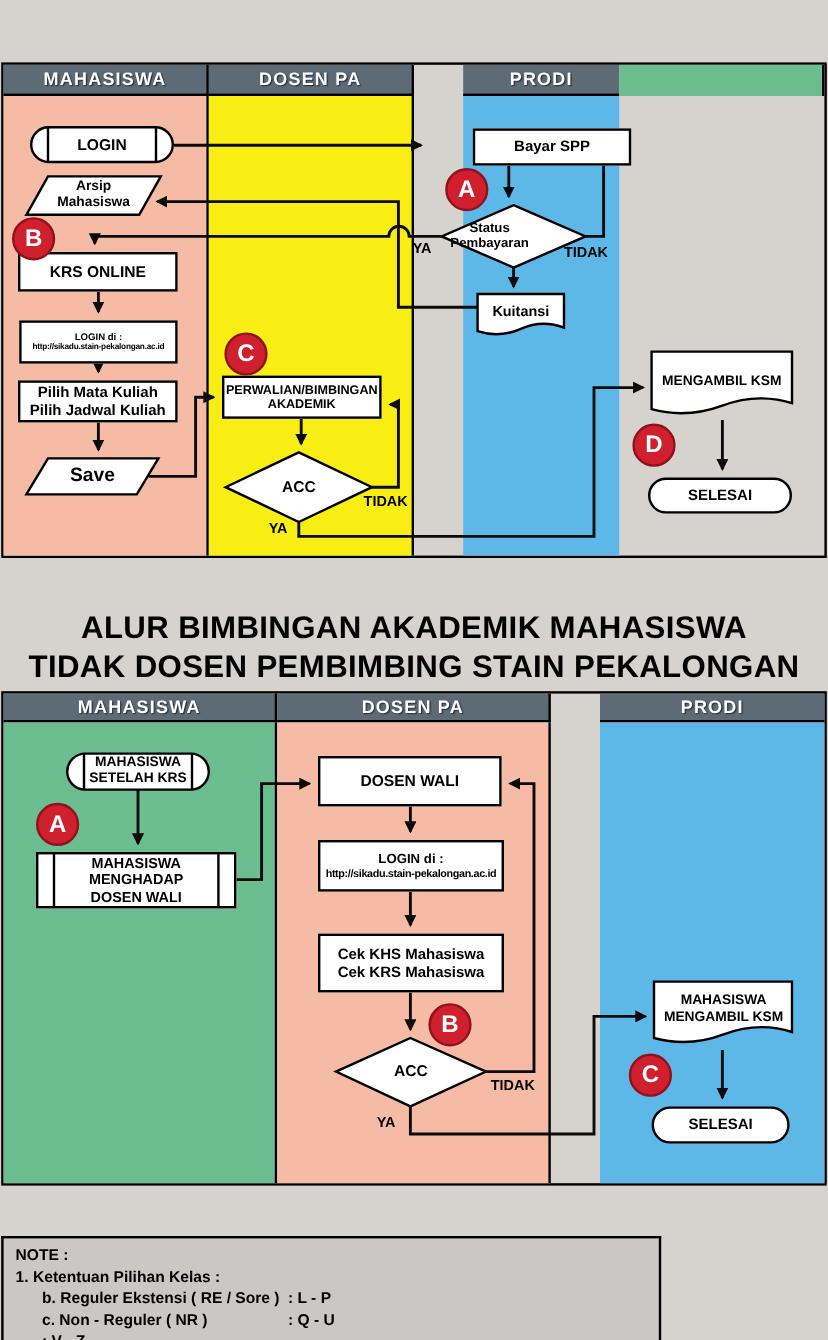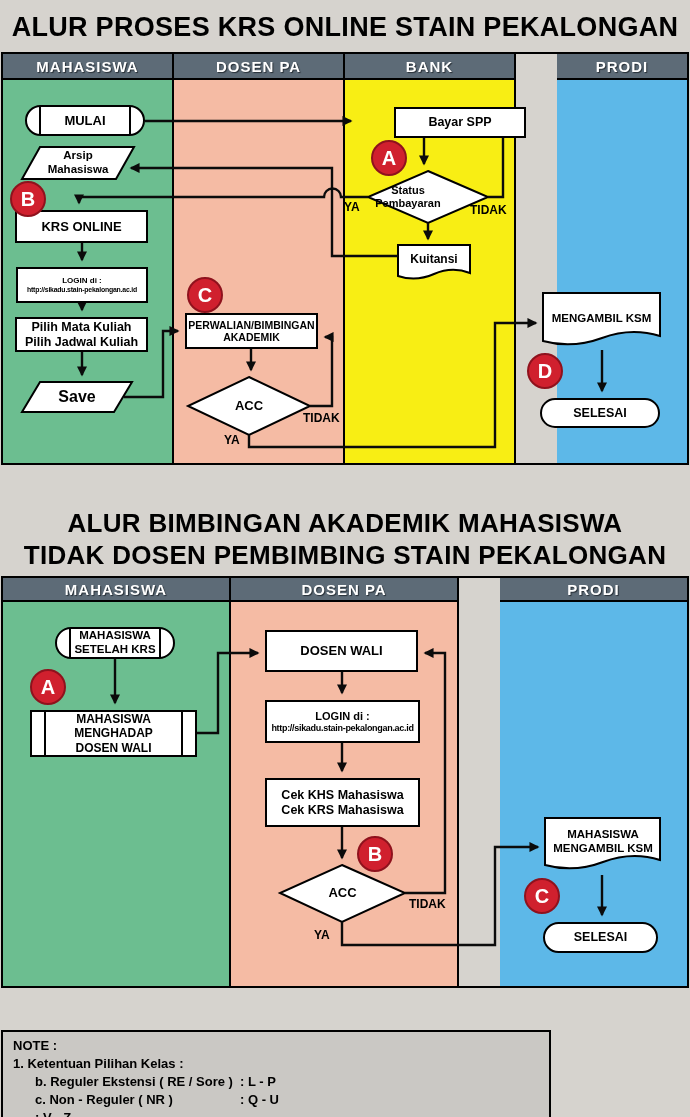--- a/index.html
+++ b/index.html
@@ -31,26 +31,24 @@
   #note .row{display:flex;padding-left:22px;line-height:18px;}
   #note .row .cl{width:205px;}
   #note div{line-height:18px;}
   .url{color:#1565c0;text-shadow:1px 1px 0 #0d2b4e;}
 </style>
 </head>
 <body>
 
 <div id="root">
 
-  <div class="abs title" style="top:12px;">ALUR PROSES KRS ONLINE STAIN PEKALONGAN</div>
 
   <div class="chart" style="top:52px;height:409px;grid-template-columns:1fr 1fr 1fr 1fr;grid-template-rows:26px 1fr;">
     <div class="hd lane">MAHASISWA</div>
     <div class="hd lane">DOSEN PA</div>
-    <div class="hd lane">BANK</div>
     <div class="hd nr">PRODI</div>
     <div class="lane" style="background:#6cbe90;"></div>
     <div class="lane" style="background:#f5bba4;"></div>
     <div class="lane" style="background:#f8ee14;"></div>
     <div class="nr" style="background:#5db8e8;"></div>
   </div>
 
   <div class="abs title" style="top:508px;font-size:26px;">ALUR BIMBINGAN AKADEMIK MAHASISWA</div>
   <div class="abs title" style="top:540px;font-size:26px;">TIDAK DOSEN PEMBIMBING STAIN PEKALONGAN</div>
 
@@ -106,21 +104,21 @@
       <path d="M342,827 V858" marker-end="url(#arr)"></path>
       <path d="M405,893 H445 V653 H425" marker-end="url(#arr)"></path>
       <path d="M342,922 V945 H495 V847 H538" marker-end="url(#arr)"></path>
       <path d="M602,875 V915" marker-end="url(#arr)"></path>
     </g>
   </svg>
 
   <div class="box pill" style="left:25px;top:105px;width:116px;height:27px;font-size:13px;">
     <span class="cap" style="left:12px;"></span>
     <span class="cap" style="right:12px;"></span>
-    <span>MULAI</span>
+    <span>LOGIN</span>
   </div>
   <div class="lbl" style="left:28px;top:149px;width:100px;height:27px;font-size:11.5px;">Arsip
 Mahasiswa</div>
   <div class="box" style="left:15px;top:210px;width:129px;height:29px;font-size:13px;">KRS ONLINE</div>
   <div class="box" style="left:16px;top:267px;width:128px;height:32px;">
     <span style="font-size:8px;">LOGIN di :</span>
     <span style="font-size:6.9px;letter-spacing:-0.2px;">http://sikadu.stain-pekalongan.ac.id</span>
   </div>
   <div class="box" style="left:15px;top:317px;width:129px;height:31px;font-size:12.5px;">Pilih Mata Kuliah
 Pilih Jadwal Kuliah</div>

